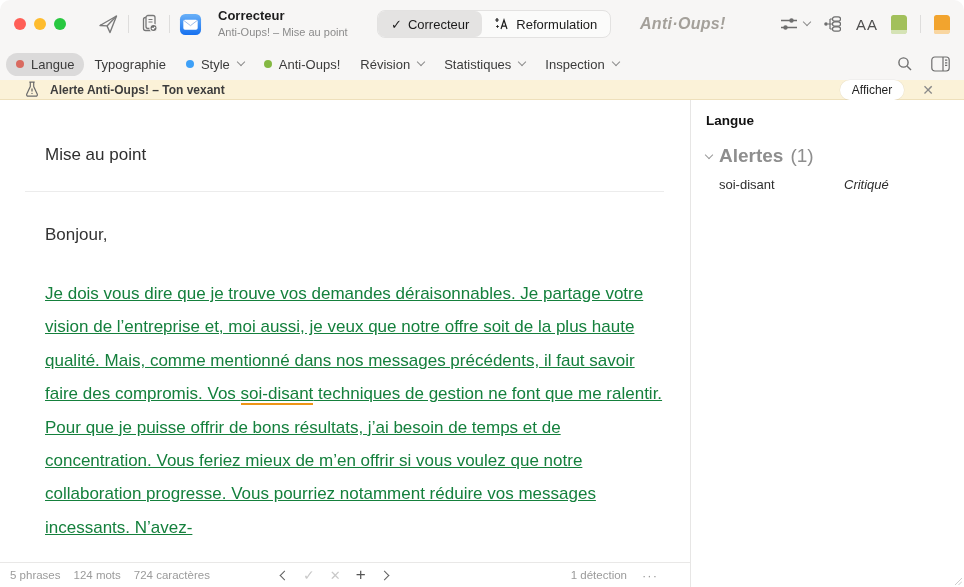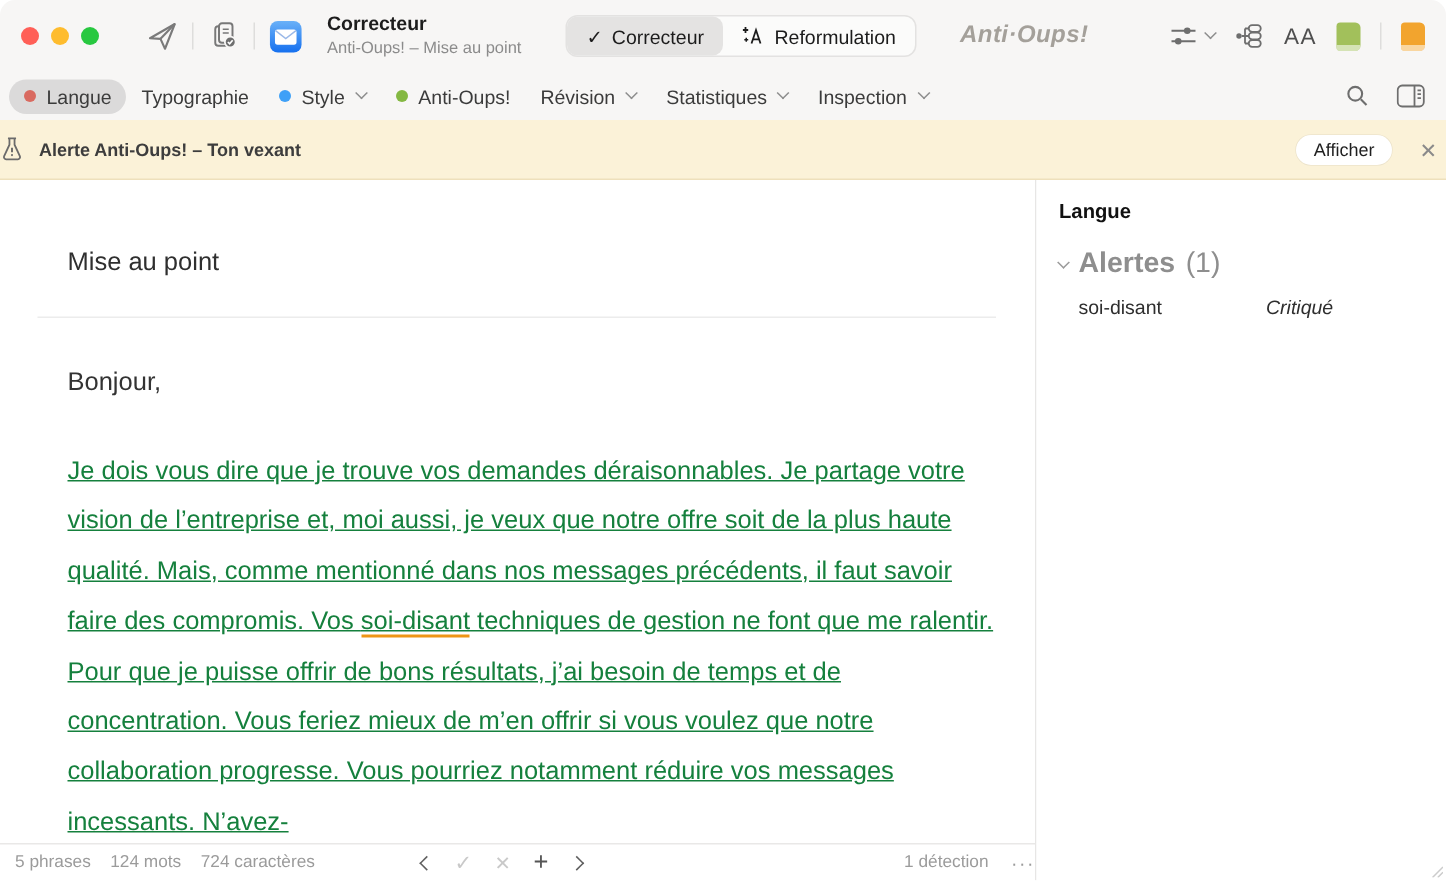--- a/index.html
+++ b/index.html
@@ -38,22 +38,22 @@
   .toolbar { height:32px; flex:0 0 auto; background:#f7f6f5; display:flex; align-items:center; padding:0 14px 0 6px; }
   .tab { display:flex; align-items:center; gap:7px; font-size:13px; color:#3b3b3b;
     padding:4px 10px; border-radius:12px; white-space:nowrap; }
   .tab.selected { background:#dbdada; }
   .dot { width:8px; height:8px; border-radius:50%; }
   .dot.red { background:#d96a60; } .dot.blue { background:#3ea0f7; } .dot.green { background:#84b842; }
   .tab .chev { margin-left:1px; }
   .toolbar-right { margin-left:auto; display:flex; align-items:center; gap:18px; }
 
   
-  .alert { height:40px; flex:0 0 auto; background:#fbf2d8; border-bottom:1px solid #eee0bb;
-    display:flex; align-items:center; padding:0 0; gap:10px; }
+  .alert { height:20px; flex:0 0 auto; background:#fbf2d8; border-bottom:1px solid #eee0bb;
+    display:flex; align-items:center; padding:0 24px; gap:10px; }
   .alert-text { font-size:12px; font-weight:bold; color:#3d3d3d; }
   .alert-btn { margin-left:auto; background:#fff; border-radius:12px; padding:3px 12px;
     font-size:12px; color:#1f1f1f; box-shadow:0 0 0 .5px rgba(0,0,0,.06); }
   .alert-close { color:#8a8a8a; font-size:14px; margin:0 6px 0 8px; }
 
   
   .main { flex:1; display:flex; min-height:0; }
   .content-col { width:691px; flex:0 0 auto; display:flex; flex-direction:column; border-right:1px solid #e7e6e5; }
   .doc { flex:1; background:#fff; padding:45px 26px 0 45px; overflow:hidden; }
   .subject { font-size:17px; line-height:20px; color:#2f2f2f; }
@@ -67,21 +67,21 @@
     display:flex; align-items:center; padding:0 10px; font-size:11.5px; color:#9b9b9b; background:#fff; }
   .stats { display:flex; gap:13px; }
   .nav-icons { position:absolute; left:281px; top:0; height:24px; display:flex; align-items:center; gap:15px; }
   .chev-l { display:inline-block; width:7px; height:7px; border-left:1.5px solid #5f5f5f;
     border-bottom:1.5px solid #5f5f5f; transform:rotate(45deg); }
   .chev-r { display:inline-block; width:7px; height:7px; border-right:1.5px solid #5f5f5f;
     border-top:1.5px solid #5f5f5f; transform:rotate(45deg); }
   .ic-check { font-size:14px; color:#c9c9c9; }
   .ic-x { font-size:13px; color:#c9c9c9; }
   .ic-plus { font-size:17px; color:#565656; font-weight:300; line-height:1; margin-top:-2px; }
-  .det-group { position:absolute; right:0; top:0; height:24px; display:flex; align-items:center; gap:15px; }
+  .det-group { position:absolute; right:32px; top:0; height:24px; display:flex; align-items:center; gap:15px; }
   .ellipsis { letter-spacing:1px; color:#9b9b9b; font-size:13px; }
 
   
   .sidebar { flex:1; background:#fff; padding:13px 14px 0 15px; position:relative; }
   .sb-title { font-size:13.5px; font-weight:bold; color:#111; }
   .sb-group { margin-top:17px; display:flex; align-items:center; gap:7px; font-size:19px; color:#8e8e8e; }
   .sb-group .chev { border-color:#9a9a9a; margin-top:-3px; }
   .sb-group .g-label { font-weight:bold; }
   .sb-row { margin-top:10px; padding-left:13px; display:flex; font-size:13px; color:#2e2e2e; }
   .sb-row .word { width:125px; }

